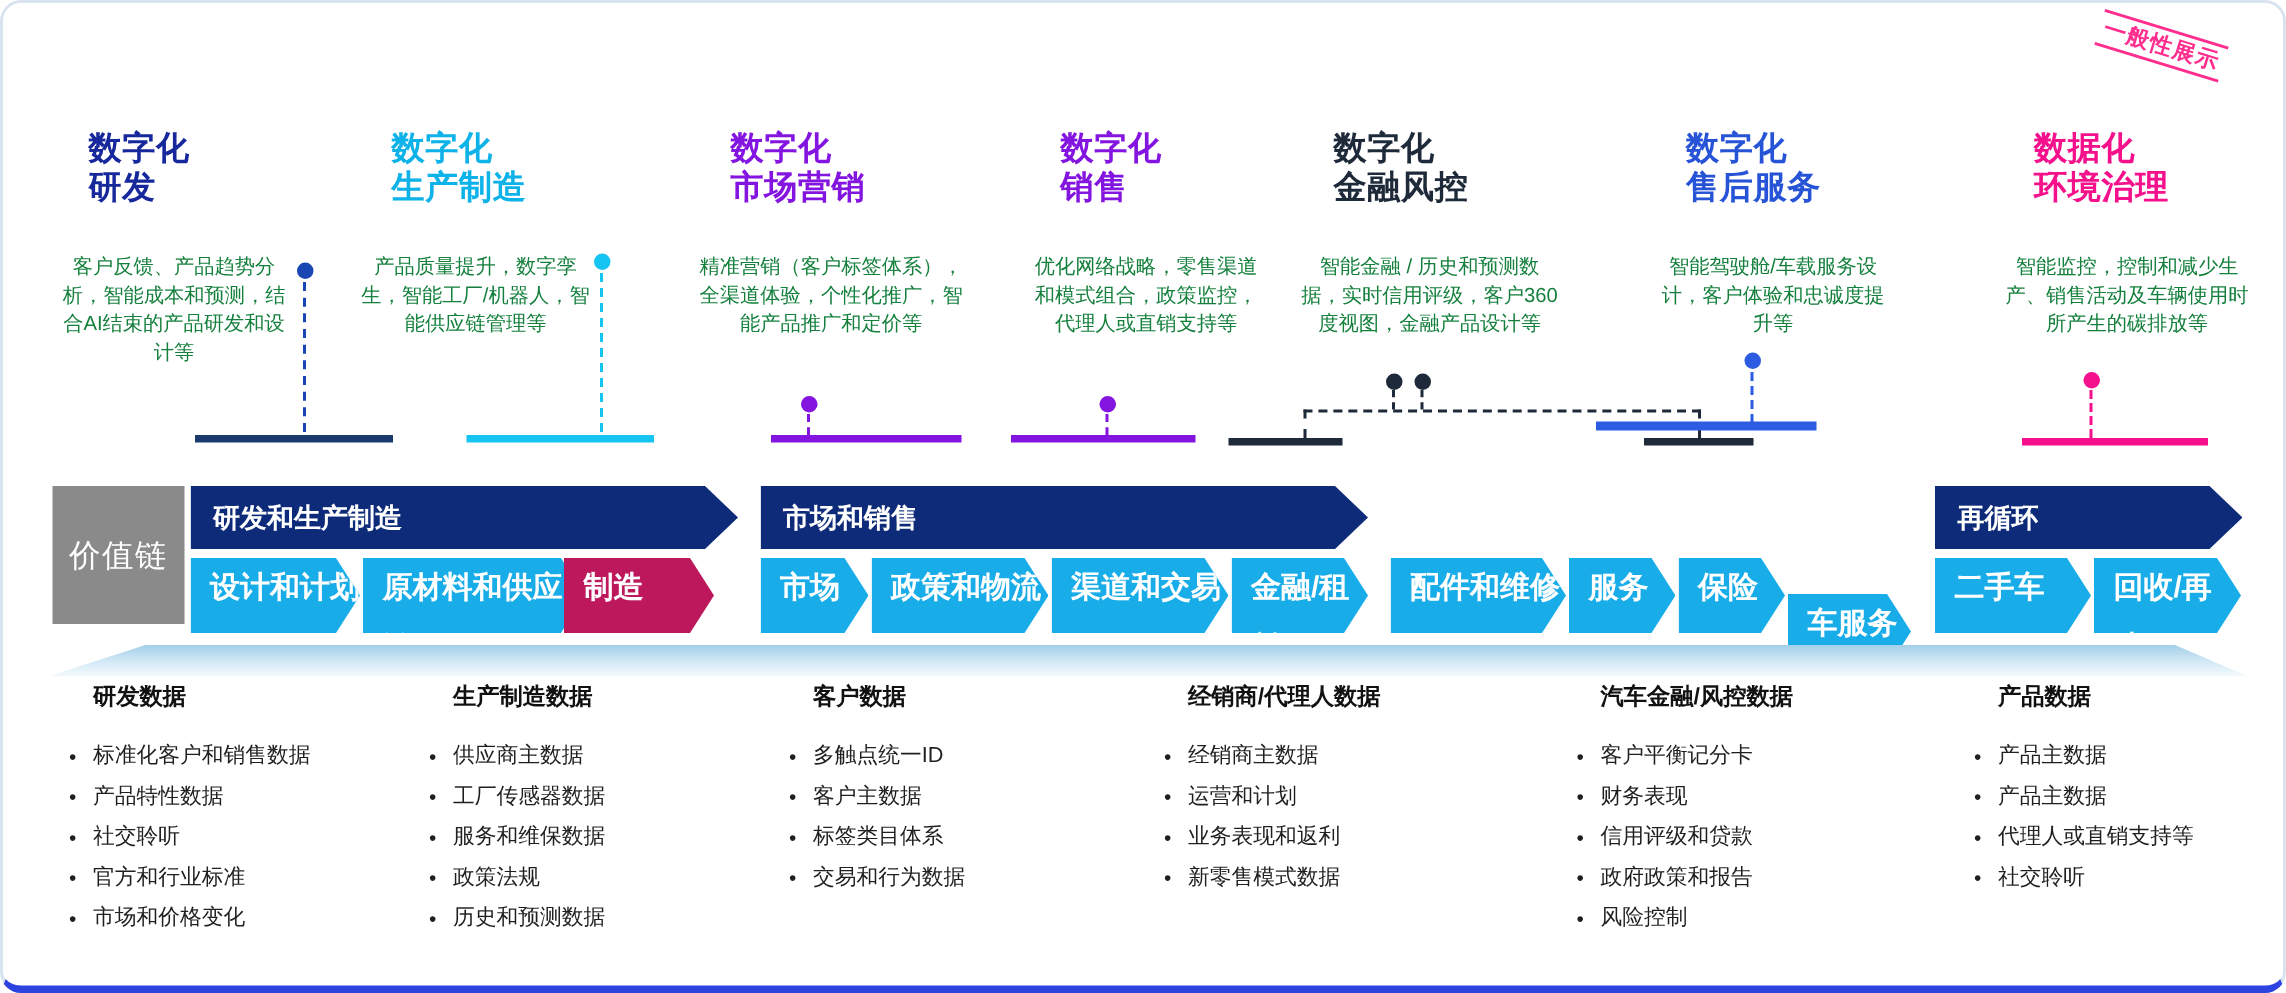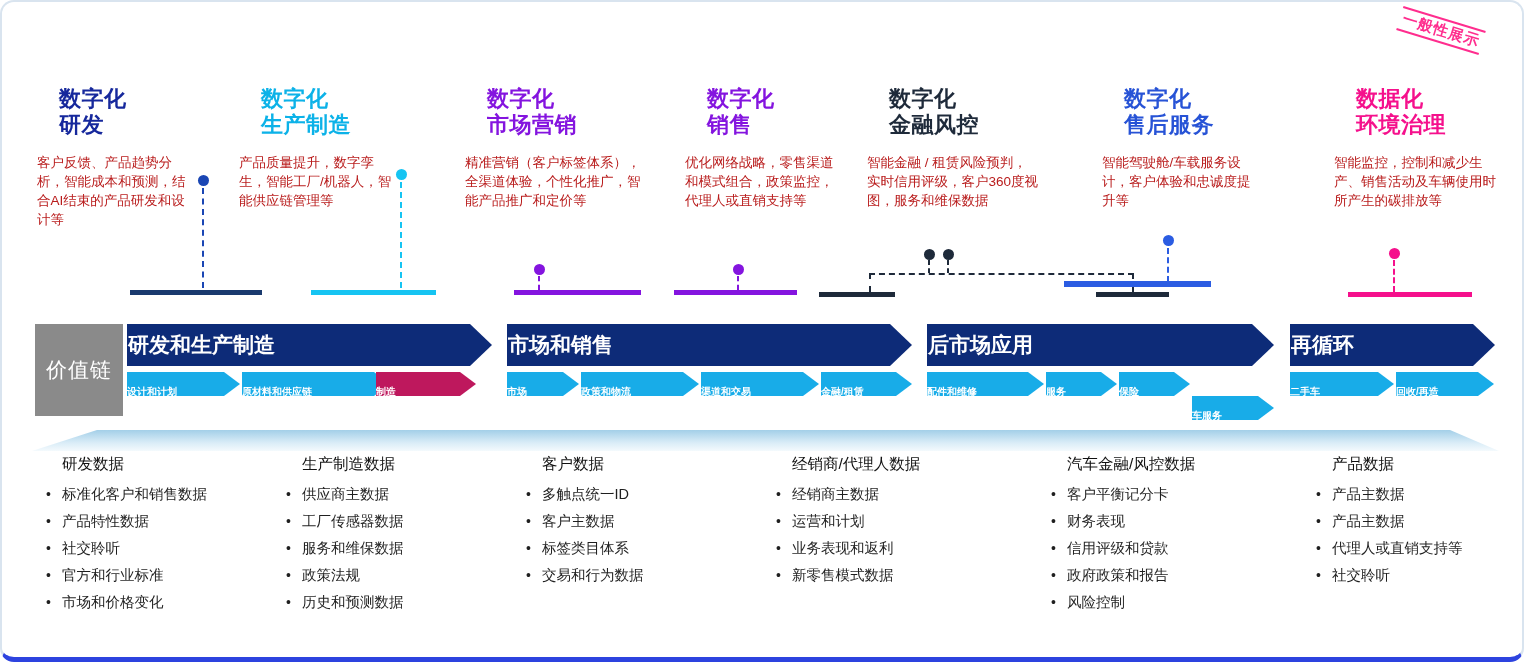--- a/index.html
+++ b/index.html
@@ -19,53 +19,53 @@
   .badge{
     position:absolute;left:1396px;top:16px;
     transform:rotate(17deg);
     font-size:15px;font-weight:700;letter-spacing:1px;
     border-top:2px solid;border-bottom:2px solid;
     padding:1px 3px;white-space:nowrap;
   }
   
   .col{position:absolute;top:84px;}
   .col-title{font-size:22px;font-weight:700;line-height:1.18;white-space:pre-line;letter-spacing:.5px;margin-left:22px;}
-  .col-desc{margin-top:15px;font-size:13.5px;line-height:1.42;color:#b91c1c;}
+  .col-desc{margin-top:30px;font-size:13.5px;line-height:1.42;color:#15803d;text-align:center;}
   
   .dot{position:absolute;width:11px;height:11px;border-radius:50%;}
   .vdash{position:absolute;width:0;border-left:2px dashed;}
   .hdash{position:absolute;height:0;border-top:2px dashed;}
   .bar{position:absolute;height:5px;}
   
   .vc-box{
     position:absolute;left:33px;top:322px;width:88px;height:92px;
     display:flex;align-items:center;justify-content:center;
     color:#fff;font-size:21px;font-weight:400;letter-spacing:1px;
   }
   .arrow-big{
     position:absolute;top:322px;height:42px;
-    color:#fff;font-size:21px;font-weight:700;
-    line-height:42px;padding-left:1px;box-sizing:border-box;
+    color:#fff;font-size:18px;font-weight:700;
+    line-height:42px;padding-left:15px;box-sizing:border-box;
     clip-path:polygon(0 0,calc(100% - 22px) 0,100% 50%,calc(100% - 22px) 100%,0 100%);
   }
   .arrow-sub{
-    position:absolute;top:370px;height:24px;
-    color:#fff;font-size:10px;font-weight:700;
-    line-height:40px;box-sizing:border-box;
+    position:absolute;top:370px;height:50px;
+    color:#fff;font-size:20px;font-weight:700;
+    line-height:40px;padding-left:13px;box-sizing:border-box;
     clip-path:polygon(0 0,calc(100% - 16px) 0,100% 50%,calc(100% - 16px) 100%,0 100%);
   }
   
   .band{
     position:absolute;left:0;top:428px;width:1524px;height:21px;
     background:linear-gradient(to bottom,#a3cfe8 0%,#d9ecf7 60%,#f4fafd 100%);
     clip-path:polygon(95px 0,1448px 0,1497px 100%,30px 100%);
   }
   
   .dlist{position:absolute;top:452px;}
-  .dlist-title{font-size:15.5px;font-weight:400;margin-left:22px;margin-bottom:6px;color:#111;}
+  .dlist-title{font-size:15.5px;font-weight:700;margin-left:22px;margin-bottom:16px;color:#111;}
   .dlist ul{list-style:none;margin:0;padding:0;}
   .dlist li{
     position:relative;padding-left:22px;
     font-size:14.5px;line-height:27px;color:#1f1f1f;
   }
   .dlist li::before{content:"•";position:absolute;left:6px;top:0;font-size:14px;color:#1f1f1f;}
 </style>
 </head>
 <body>
 
@@ -89,21 +89,21 @@
     <div class="col-desc">精准营销（客户标签体系），全渠道体验，个性化推广，智能产品推广和定价等</div>
   </div>
   <div class="col" style="left:683px;width:158px">
     <div class="col-title" style="color: rgb(132, 20, 223);">数字化
 销售</div>
     <div class="col-desc">优化网络战略，零售渠道和模式组合，政策监控，代理人或直销支持等</div>
   </div>
   <div class="col" style="left:865px;width:172px">
     <div class="col-title" style="color: rgb(30, 42, 58);">数字化
 金融风控</div>
-    <div class="col-desc">智能金融 / 租赁风险预判，实时信用评级，客户360度视图，服务和维保数据</div>
+    <div class="col-desc">智能金融 / 历史和预测数据，实时信用评级，客户360度视图，金融产品设计等</div>
   </div>
   <div class="col" style="left:1100px;width:160px">
     <div class="col-title" style="color: rgb(39, 83, 214);">数字化
 售后服务</div>
     <div class="col-desc">智能驾驶舱/车载服务设计，客户体验和忠诚度提升等</div>
   </div>
   <div class="col" style="left:1332px;width:168px">
     <div class="col-title" style="color: rgb(245, 16, 140);">数据化
 环境治理</div>
     <div class="col-desc">智能监控，控制和减少生产、销售活动及车辆使用时所产生的碳排放等</div>
@@ -140,21 +140,20 @@
   <div class="bar" style="left: 1062px; top: 279px; width: 147px; height: 6px; background: rgb(43, 92, 226);"></div>
 
   <div class="dot" style="left: 1387px; top: 246px; background: rgb(245, 16, 140);"></div>
   <div class="vdash" style="left: 1391px; top: 258px; height: 32px; border-color: rgb(245, 16, 140);"></div>
   <div class="bar" style="left: 1346px; top: 290px; width: 124px; background: rgb(245, 16, 140);"></div>
 
   <div class="vc-box" style="background: rgb(138, 138, 138);">价值链</div>
 
   <div class="arrow-big" style="left: 125px; width: 365px; background: rgb(13, 43, 120);">研发和生产制造</div>
   <div class="arrow-big" style="left: 505px; width: 405px; background: rgb(13, 43, 120);">市场和销售</div>
-  <div class="arrow-big" style="left: 925px; width: 347px; background: rgb(13, 43, 120);">后市场应用</div>
   <div class="arrow-big" style="left: 1288px; width: 205px; background: rgb(13, 43, 120);">再循环</div>
 
   <div class="arrow-sub" style="left: 125px; width: 113px; background: rgb(24, 172, 232);">设计和计划</div>
   <div class="arrow-sub" style="left: 240px; width: 148px; background: rgb(24, 172, 232);">原材料和供应链</div>
   <div class="arrow-sub" style="left: 374px; width: 100px; background: #be185d;">制造</div>
 
   <div class="arrow-sub" style="left: 505px; width: 72px; background: rgb(24, 172, 232);">市场</div>
   <div class="arrow-sub" style="left: 579px; width: 118px; background: rgb(24, 172, 232);">政策和物流</div>
   <div class="arrow-sub" style="left: 699px; width: 118px; background: rgb(24, 172, 232);">渠道和交易</div>
   <div class="arrow-sub" style="left: 819px; width: 91px; background: rgb(24, 172, 232);">金融/租赁</div>

